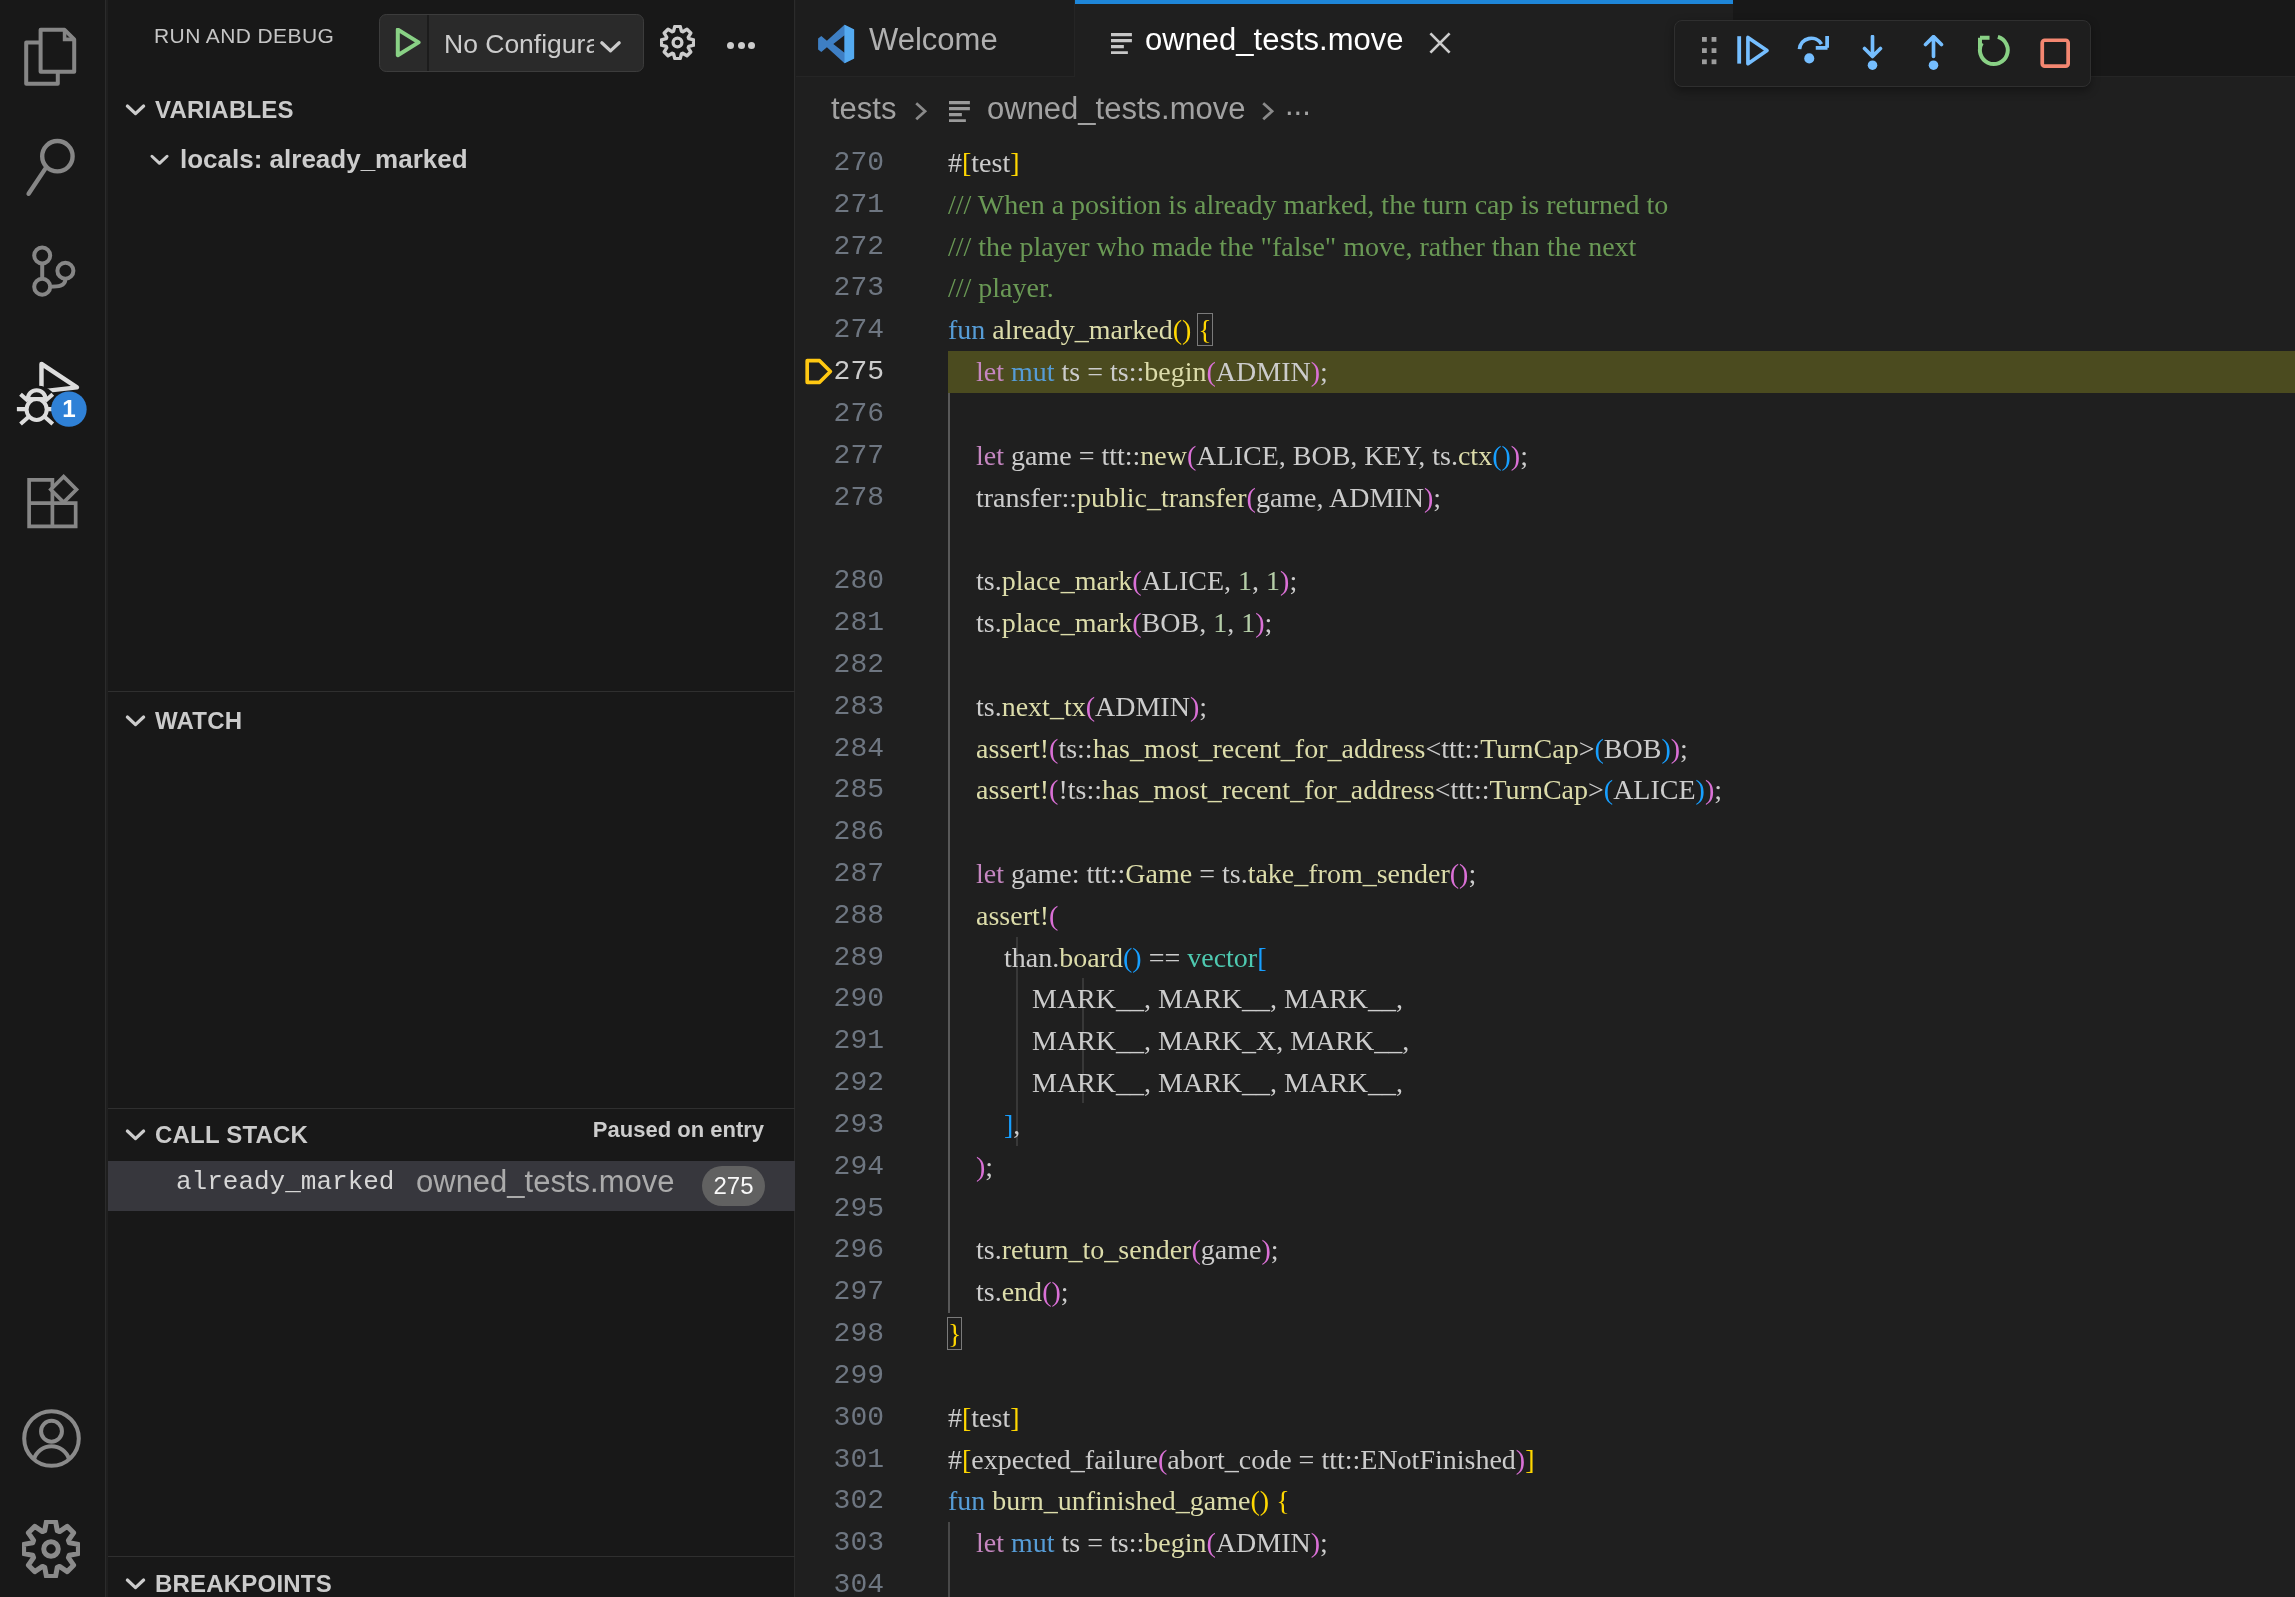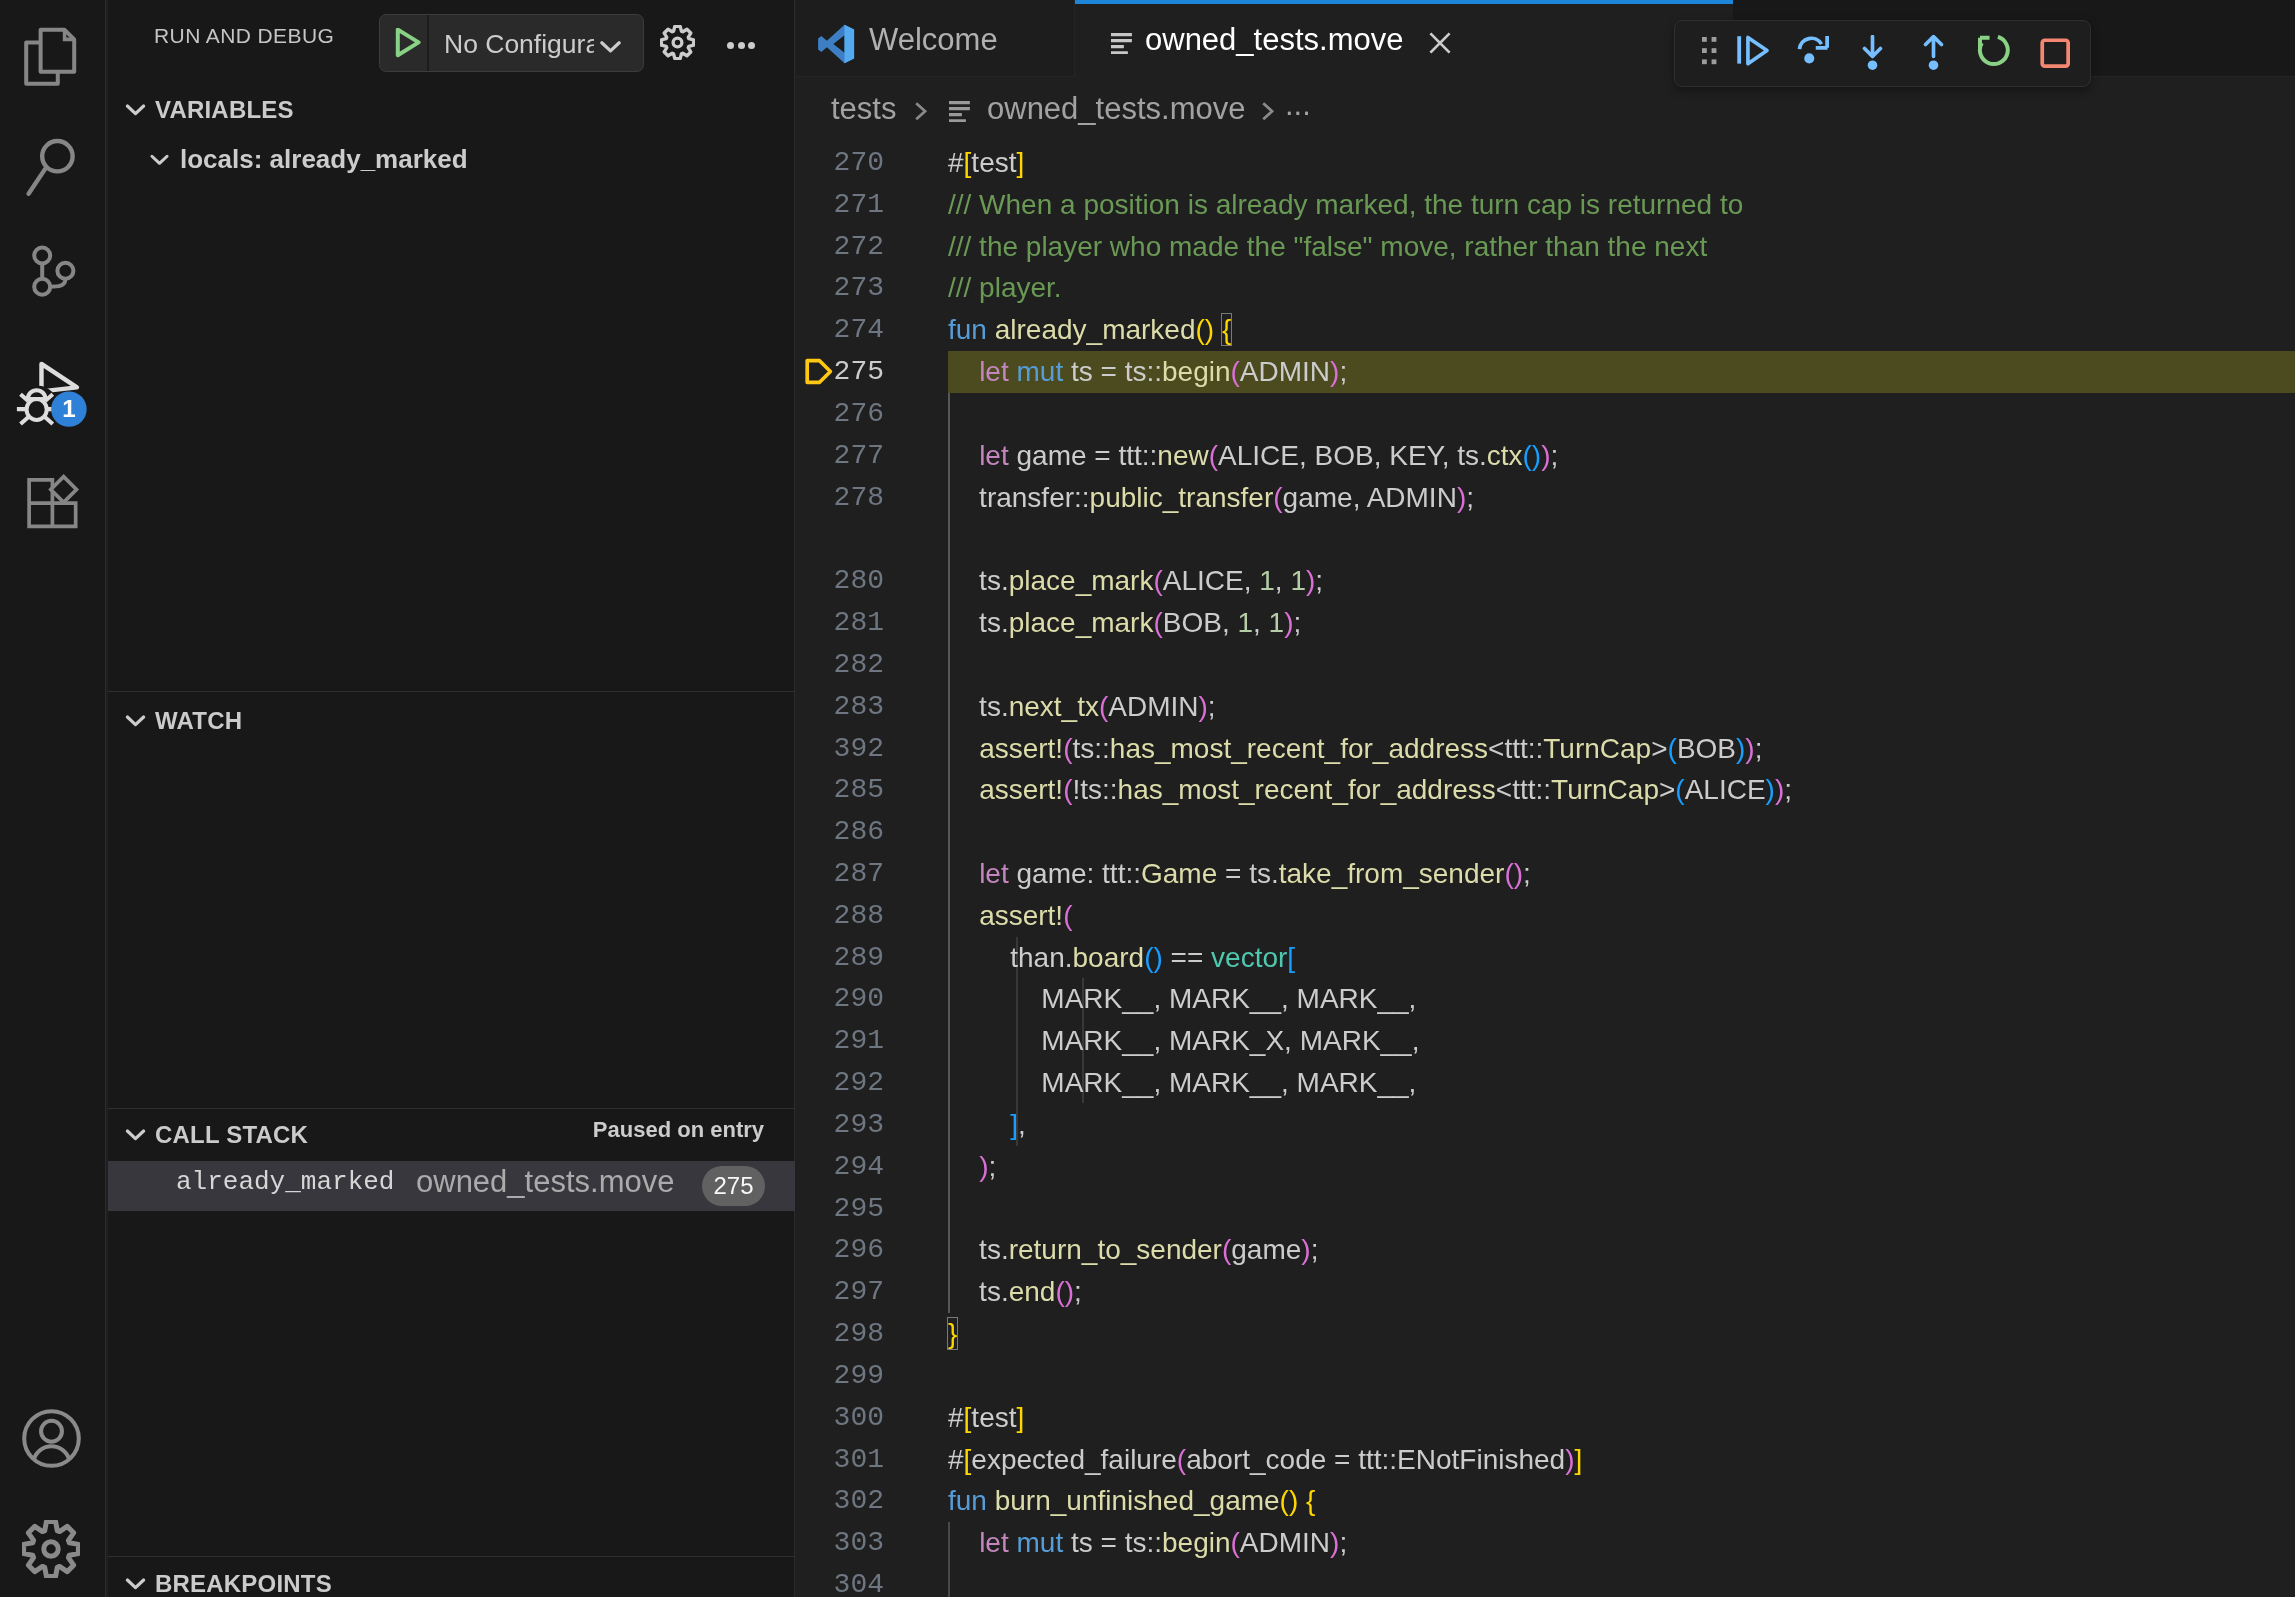--- a/index.html
+++ b/index.html
@@ -3,21 +3,21 @@
 *{margin:0;padding:0;box-sizing:border-box}
 html,body{width:2295px;height:1597px;overflow:hidden;background:#1f1f1f;
   font-family:"Liberation Sans",sans-serif;}
 .abs{position:absolute}
 #abar{position:absolute;left:0;top:0;width:106px;height:1597px;background:#181818;border-right:1.6px solid #2b2b2b}
 #sbar{position:absolute;left:108px;top:0;width:687px;height:1597px;background:#181818;border-right:1.6px solid #2b2b2b}
 #editor{position:absolute;left:796px;top:0;width:1499px;height:1597px;background:#1f1f1f}
 .secborder{position:absolute;left:0;width:687px;height:0.8px;background:#2f2f2f}
 .hdr{position:absolute;font-weight:700;color:#cbcbcb;letter-spacing:0.2px}
 svg{display:block}
-.code{font-family:Liberation Sans, sans-serif;font-size:28px;line-height:42px;white-space:pre}
+.code{font-family:Liberation Serif, serif;font-size:28px;line-height:42px;white-space:pre}
 .ln{position:absolute;left:0;width:88px;text-align:right;color:#6e7681;font-family:"Liberation Mono",monospace;font-size:28px;line-height:42px}
 .row{position:absolute;left:0;width:100%;height:42px}
 .ct{position:absolute;left:152px;top:0}
 .w{color:#cccccc}.g{color:#6a9955}.b{color:#569cd6}.p{color:#c586c0}
 .f{color:#dcdcaa}.t{color:#4ec9b0}.n{color:#b5cea8}
 .d1{color:#ffd700}.d2{color:#da70d6}.d3{color:#179fff}
 .guide{position:absolute;width:1.6px}
 .mbox{outline:1.6px solid #7a7a7a;outline-offset:-0.8px}
 </style></head><body>
 <div id="abar">
@@ -224,21 +224,21 @@
     </div>
 <div class="row" style="top:502px">
       <div class="ln">282</div>
       <div class="ct code"></div>
     </div>
 <div class="row" style="top:544px">
       <div class="ln">283</div>
       <div class="ct code"><span class="w">    ts.</span><span class="f">next_tx</span><span class="d2">(</span><span class="w">ADMIN</span><span class="d2">)</span><span class="w">;</span></div>
     </div>
 <div class="row" style="top:586px">
-      <div class="ln">392</div>
+      <div class="ln">284</div>
       <div class="ct code"><span class="w">    </span><span class="f">assert!</span><span class="d2">(</span><span class="w">ts::</span><span class="f">has_most_recent_for_address</span><span class="w">&lt;ttt::</span><span class="f">TurnCap</span><span class="w">&gt;</span><span class="d3">(</span><span class="w">BOB</span><span class="d3">)</span><span class="d2">)</span><span class="w">;</span></div>
     </div>
 <div class="row" style="top:627px">
       <div class="ln">285</div>
       <div class="ct code"><span class="w">    </span><span class="f">assert!</span><span class="d2">(</span><span class="w">!ts::</span><span class="f">has_most_recent_for_address</span><span class="w">&lt;ttt::</span><span class="f">TurnCap</span><span class="w">&gt;</span><span class="d3">(</span><span class="w">ALICE</span><span class="d3">)</span><span class="d2">)</span><span class="w">;</span></div>
     </div>
 <div class="row" style="top:669px">
       <div class="ln">286</div>
       <div class="ct code"></div>
     </div>

